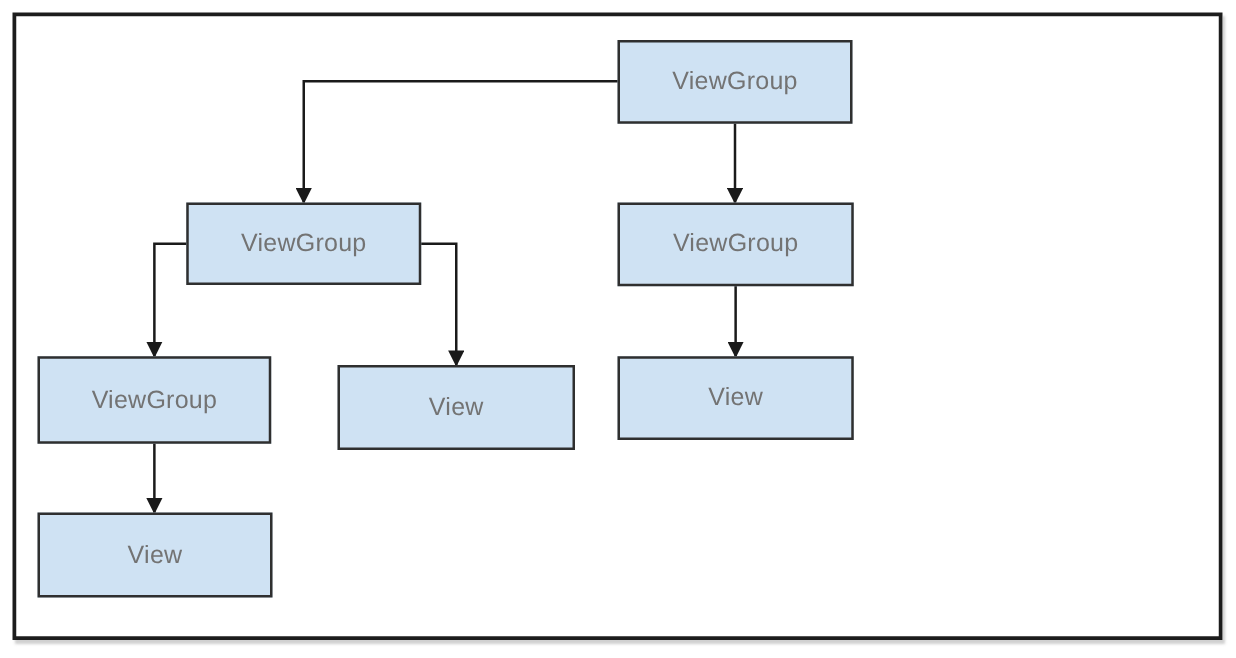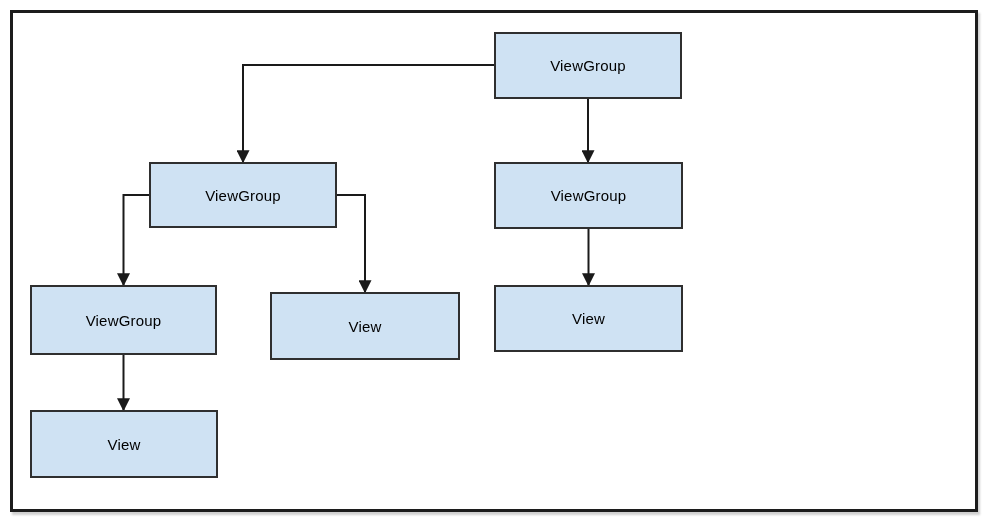--- a/index.html
+++ b/index.html
@@ -46,22 +46,22 @@
     stroke: none;
   }
   .node {
     position: absolute;
     box-sizing: border-box;
     background: var(--node-fill, #cfe2f3);
     border: 2px solid var(--node-border, #2f2f2f);
     display: flex;
     align-items: center;
     justify-content: center;
-    font-size: 15px;
-    color: #000000;
+    font-size: 20px;
+    color: #737373;
     letter-spacing: 0.2px;
     text-align: center;
   }
 </style>
 </head>
 <body>
 
 <div class="stage">
 
   <div class="canvas-frame"></div>

